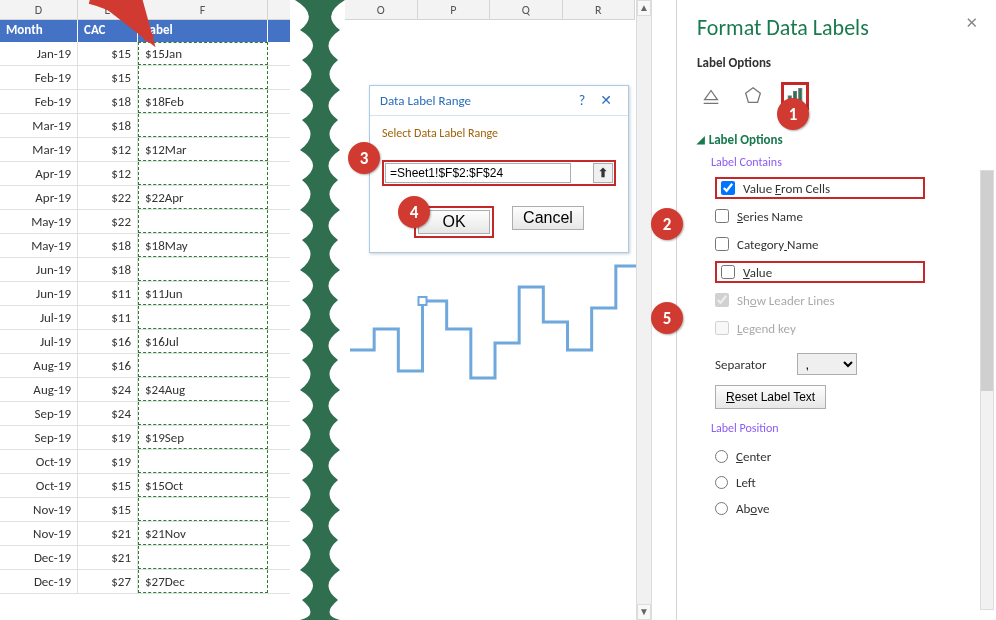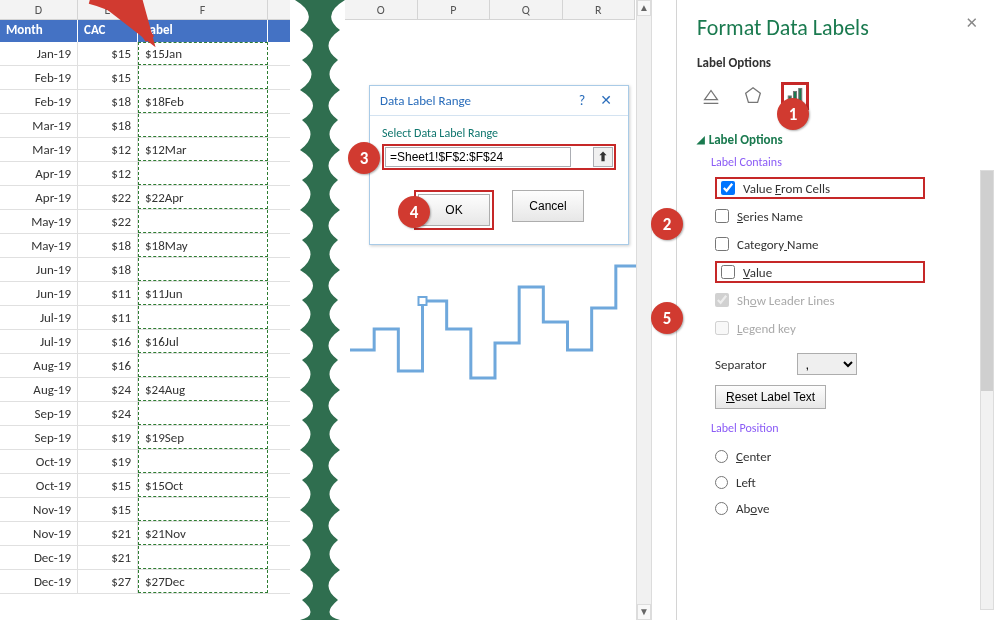--- a/index.html
+++ b/index.html
@@ -25,26 +25,26 @@
   
   
   .chart { position: absolute; left: 345px; top: 240px; width: 300px; height: 220px; }
   
   
   .dialog { position: absolute; left: 369px; top: 85px; width: 260px; background: #fff; border: 1px solid #a9cbe7; box-shadow: 1px 1px 3px rgba(0,0,0,0.2); font-size: 12px; }
   .dlg-title { background: #fff; color: #2a6dbb; padding: 6px 10px; font-size: 13px; display: flex; align-items: center; border-bottom: 1px solid #d4e3f1; }
   .dlg-title .t { flex: 1; }
   .dlg-title .help, .dlg-title .close { width: 24px; text-align: center; color: #2a6dbb; font-size: 14px; }
   .dlg-body { padding: 10px 12px 14px; }
-  .dlg-body label { display: block; margin-bottom: 4px; color: #0f766e; }
+  .dlg-body label { display: block; margin-bottom: 20px; color: #a16207; }
   .rangebox { display: flex; border: 2px solid #c62828; padding: 1px; gap: 20px; }
   .rangebox input { flex: 1; border: 1px solid #abadb3; padding: 2px 4px; font-size: 12px; height: 20px; }
   .rangebox .pick { width: 20px; height: 20px; display: flex; align-items: center; justify-content: center; border: 1px solid #abadb3; margin-left: 2px; background: #f0f0f0; font-weight: bold; }
   .dlg-btns { display: flex; justify-content: center; gap: 18px; margin-top: 20px; }
-  .dlg-btns button { width: 72px; height: 32px; background: linear-gradient(#fdfdfd,#e7e7e7); border: 1px solid #adadad; font-size: 12px; }
+  .dlg-btns button { width: 72px; height: 24px; background: linear-gradient(#fdfdfd,#e7e7e7); border: 1px solid #adadad; font-size: 16px; }
   .okwrap { border: 2px solid #c62828; padding: 2px; }
   
   
   .panel { position: absolute; right: 0; top: 0; width: 320px; height: 620px; border-left: 1px solid #d4d4d4; background: #fff; padding: 14px 18px 0 20px; }
   .panel-title { font-size: 22px; color: #1a7a4f; font-weight: normal; margin-bottom: 14px; display: flex; }
   .panel-title .closep { margin-left: auto; color: #888; font-size: 15px; }
   .lopt-head { font-weight: bold; font-size: 13px; color: #333; margin-bottom: 12px; }
   .icon-row { display: flex; gap: 14px; align-items: center; margin-bottom: 22px; }
   .icon-row .ic { width: 28px; height: 28px; display: flex; align-items: center; justify-content: center; color: #767676; }
   .icon-row .ic svg { width: 22px; height: 22px; stroke: #767676; fill: none; stroke-width: 1.4; }

